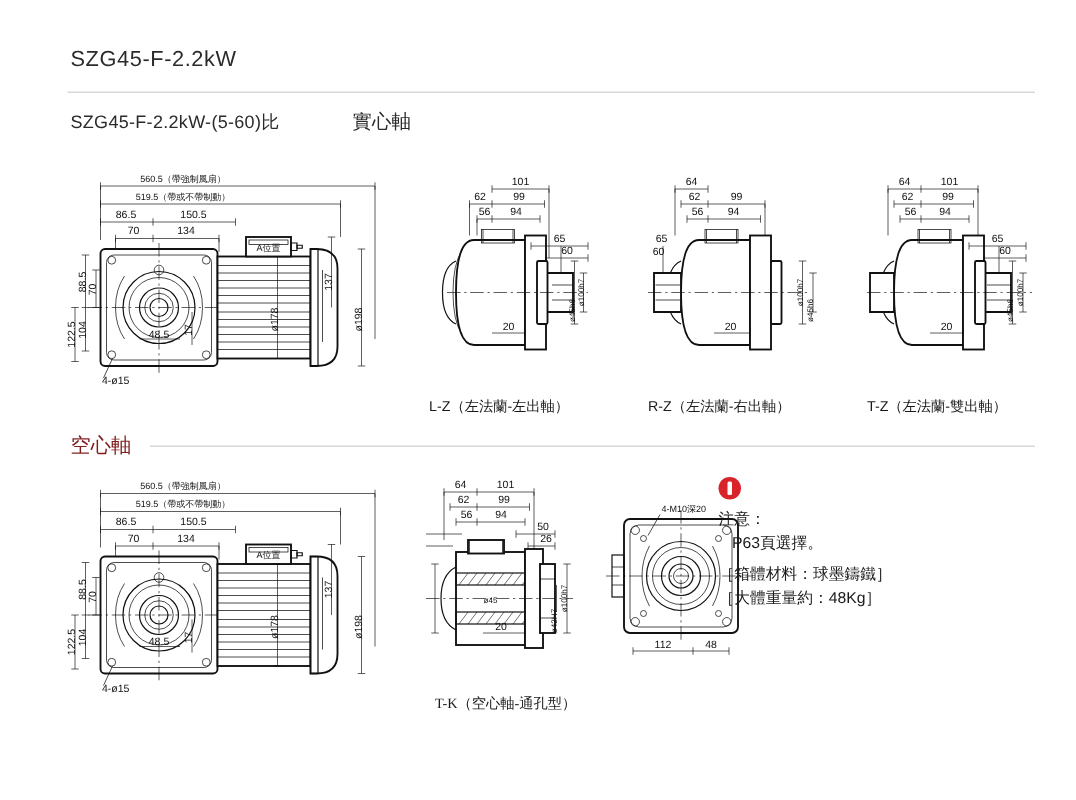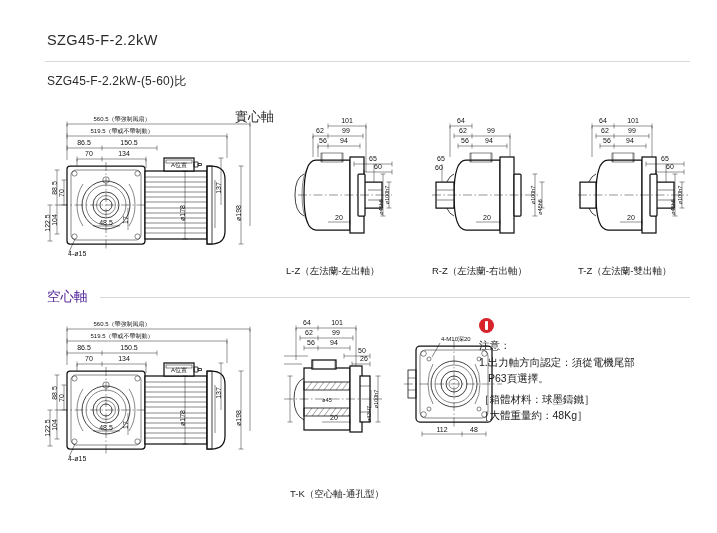--- a/index.html
+++ b/index.html
@@ -11,24 +11,24 @@
   .page{position:absolute;inset:0;}
 
   
   .hdr-title{
     position:absolute;left:47px;top:32px;font-size:14.5px;letter-spacing:.4px;color:#2b2b2b;
   }
   .hdr-rule{
     position:absolute;left:45px;top:61px;width:645px;height:1px;background:#d8d8d8;
   }
   .sub-model{position:absolute;left:47px;top:73px;font-size:12px;letter-spacing:.2px;color:#2b2b2b;text-align:right;}
-  .sub-kind{position:absolute;left:235px;top:72px;font-size:13px;color:#2b2b2b;margin-top:36px;}
+  .sub-kind{position:absolute;left:235px;top:72px;font-size:13px;color:#2b2b2b;}
 
   
-  .sec-head{position:absolute;left:47px;top:288px;font-size:13.5px;color:#4c1d95;}
+  .sec-head{position:absolute;left:47px;top:288px;font-size:13.5px;color:#7f1d1d;}
   .sec-rule{position:absolute;left:100px;top:297px;width:590px;height:1px;background:#d8d8d8;}
 
   
   svg{position:absolute;overflow:visible;}
   .dw{shape-rendering:geometricPrecision;}
   .ln{stroke:#111;fill:none;stroke-width:.8;}
   .ln2{stroke:#111;fill:none;stroke-width:1.25;}
   .thin{stroke:#111;fill:none;stroke-width:.5;}
   .dim{stroke:#111;fill:none;stroke-width:.45;}
   .ctr{stroke:#111;fill:none;stroke-width:.45;stroke-dasharray:9 2.5 1.5 2.5;}
@@ -491,21 +491,21 @@
     <text class="t" x="54" y="19" text-anchor="middle">99</text>
     <text class="t" x="29" y="29" text-anchor="middle">56</text>
     <text class="t" x="52" y="29" text-anchor="middle">94</text>
     <text class="t" x="80" y="37" text-anchor="middle">50</text>
     <text class="t" x="82" y="45" text-anchor="middle">26</text>
     <text class="t" x="52" y="104" text-anchor="middle">20</text>
     <text class="tt" x="45" y="86" text-anchor="middle">ø45</text>
     <text class="tt" x="96" y="83" text-anchor="middle" transform="rotate(-90 96 83)">ø100h7</text>
     <text class="tt" x="89" y="98" text-anchor="middle" transform="rotate(-90 89 98)">ø42H7</text>
   </svg>
-  <div class="cap" style="left:290px;top:488px;">T-K（空心軸-通孔型）</div>
+  <div class="cap" style="left:290px;top:463px;font-family:Liberation Serif, serif;">T-K（空心軸-通孔型）</div>
 
   <svg class="dw" style="left:404px;top:322px;" width="100" height="125" viewBox="0 0 100 125">
     <rect class="ln2 fillw" x="12" y="24" width="76" height="76" rx="4"></rect>
     <rect class="thin" x="16" y="28" width="68" height="68" rx="6"></rect>
     <circle class="thin" cx="19.5" cy="31.5" r="2.8"></circle>
     <circle class="thin" cx="80.5" cy="31.5" r="2.8"></circle>
     <circle class="thin" cx="19.5" cy="92.5" r="2.8"></circle>
     <circle class="thin" cx="80.5" cy="92.5" r="2.8"></circle>
     <circle class="ln" cx="50" cy="62" r="23"></circle>
     <circle class="thin" cx="50" cy="62" r="19"></circle>
@@ -534,21 +534,20 @@
     <path class="dim" d="M82 109.5v5"></path>
     <text class="t" x="38" y="110" text-anchor="middle">112</text>
     <text class="t" x="70" y="110" text-anchor="middle">48</text>
     <text class="ts" x="37" y="19">4-M10深20</text>
   </svg>
 
   <div class="notes">
     <span class="warn-ico"></span>
     <div class="notes-title">注意：</div>
     <div class="note-item">
-      <span>1.出力軸方向認定：須從電機尾部</span>
     </div>
     <div class="note-item">
       <span class="cont">P63頁選擇。</span>
     </div>
     <div class="brk">［箱體材料：球墨鑄鐵］</div>
     <div class="brk" style="margin-top:1px">［大體重量約：48Kg］</div>
   </div>
 
 </div>
 

